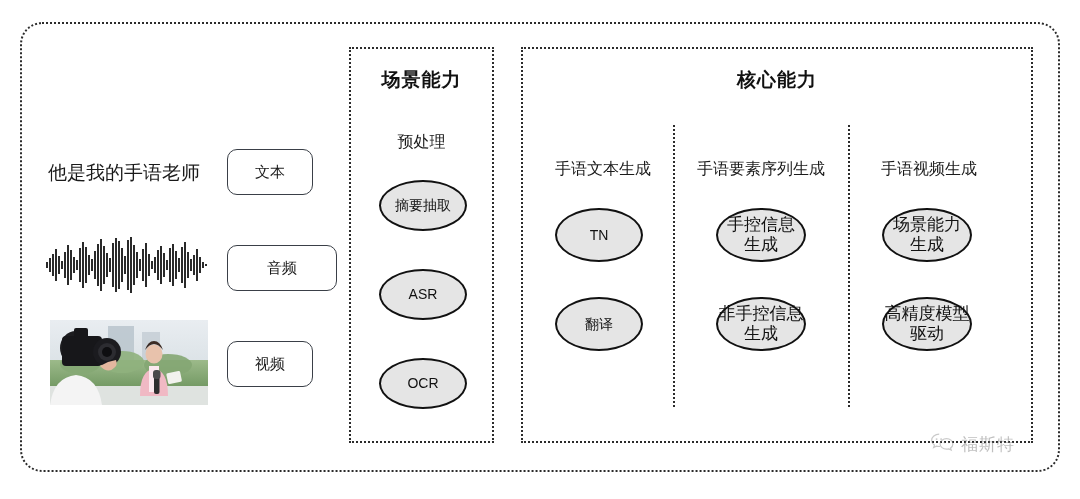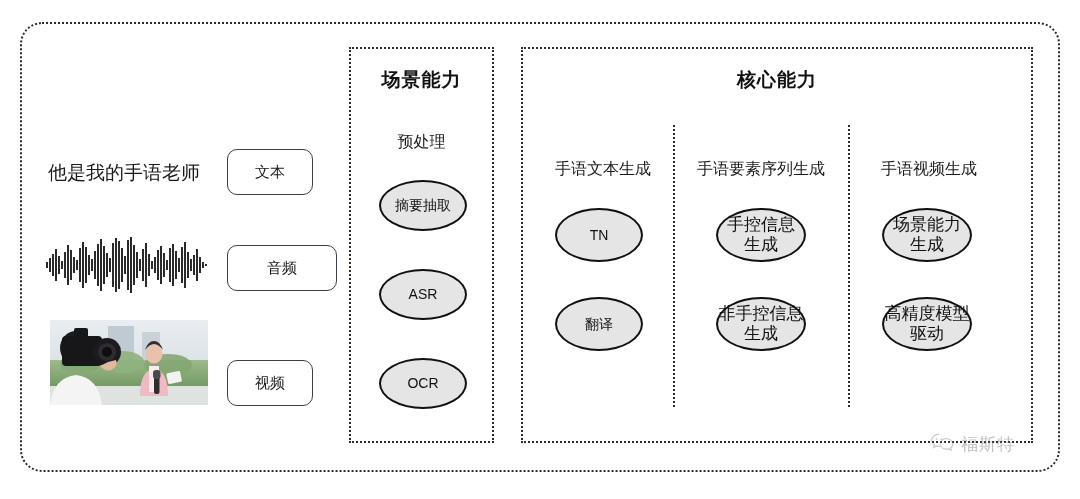--- a/index.html
+++ b/index.html
@@ -213,21 +213,21 @@
       <ellipse cx="26" cy="28" rx="16" ry="17" fill="#1d1d20"></ellipse>
       <rect x="12" y="16" width="40" height="30" rx="4" fill="#17171a"></rect>
       <rect x="24" y="8" width="14" height="10" rx="2" fill="#17171a"></rect>
       <circle cx="57" cy="32" r="14" fill="#1b1b1f"></circle>
       <circle cx="57" cy="32" r="9" fill="#2c2c31"></circle>
       <circle cx="57" cy="32" r="5" fill="#0e0e11"></circle>
       <path d="M50 46 q8 8 14 2 q4 -3 2 -8 l-8 2 z" fill="#e4b79f"></path>
     </svg>
   </div>
 
-  <div class="modal-btn" style="left:227px;top:360px;width:86px;height:46px;">
+  <div class="modal-btn" style="left:227px;top:341px;width:86px;height:46px;">
     <span>视频</span>
   </div>
 
   <div class="panel" style="left:349px;top:47px;width:145px;height:396px;">
     <div class="panel-title" style="top:18px;">场景能力</div>
     <div class="sub-label" style="left:0;right:0;top:83px;">预处理</div>
   </div>
 
   <div class="ellipse" style="left:379px;top:180px;width:88px;height:51px;">
     <span>摘要抽取</span>

